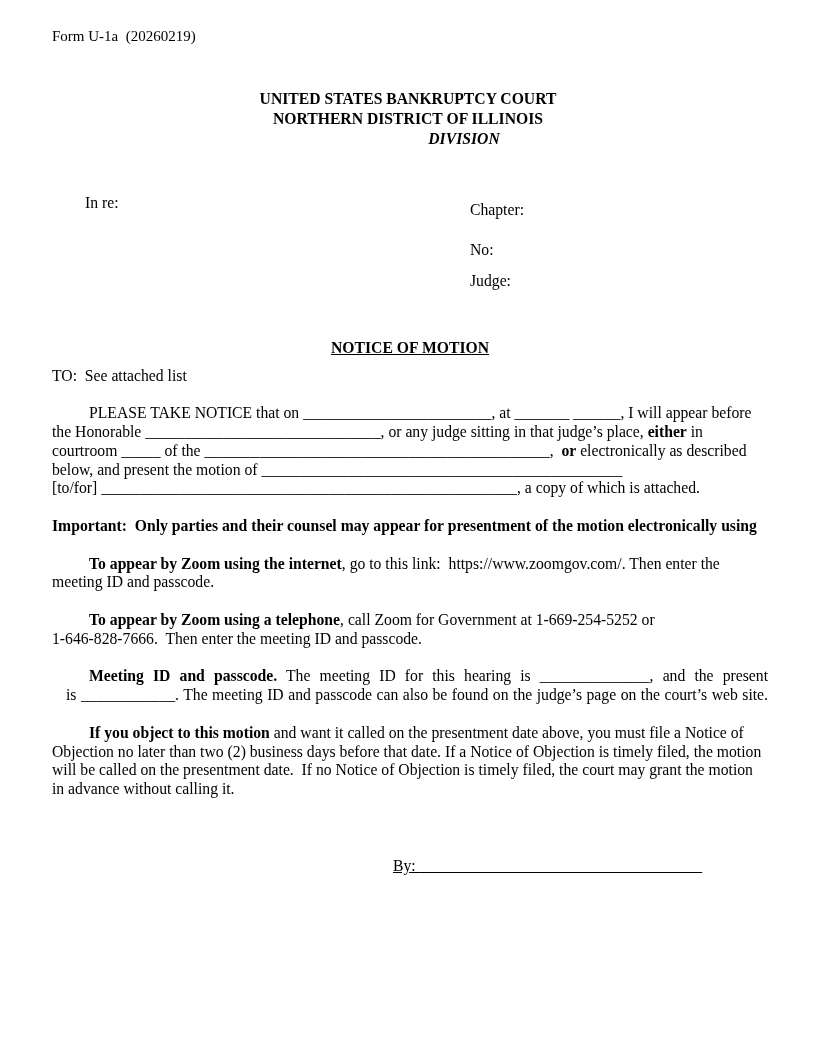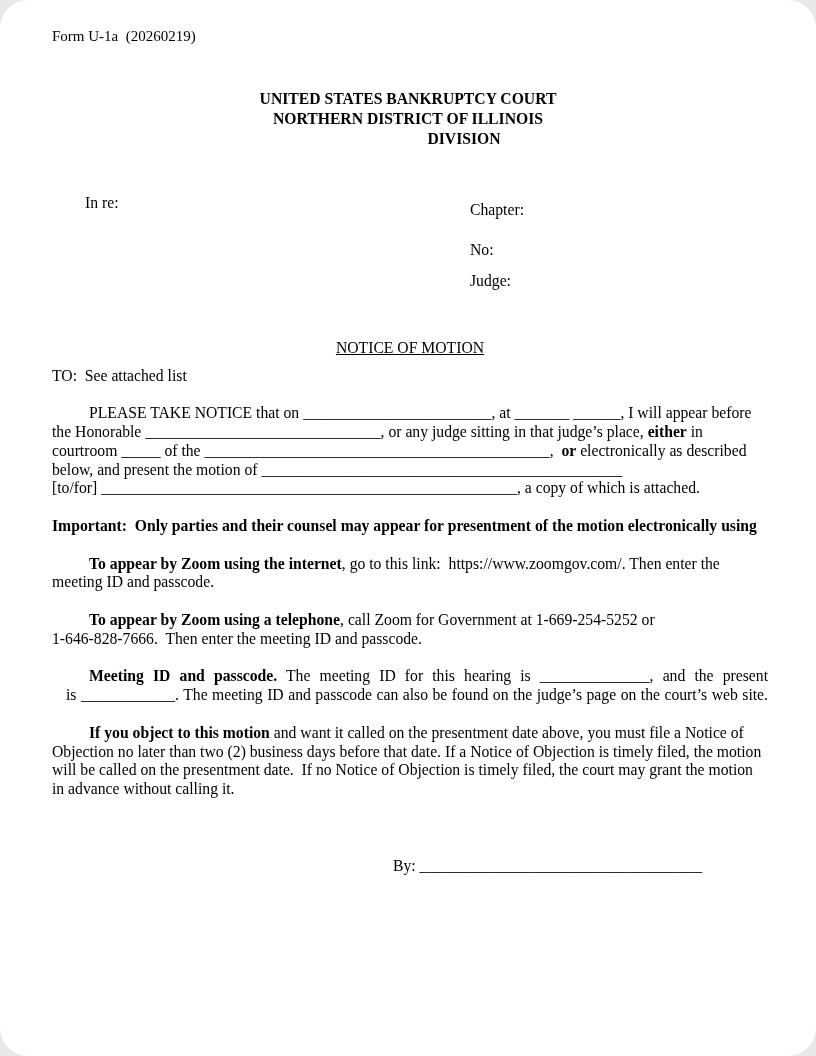--- a/index.html
+++ b/index.html
@@ -6,72 +6,71 @@
   .page {
     position: relative;
     width: 816px;
     height: 1056px;
     background: #ffffff;
     margin: 0 auto;
     overflow: hidden;
     font-family: "Liberation Serif", "DejaVu Serif", serif;
     font-size: 15.7px;
     color: #000;
-    border-radius: 28px;
   }
   .form-number {
     position: absolute;
     left: 52px;
     top: 28px;
     font-size: 15px;
     white-space: pre;
   }
   .court-header {
     position: absolute;
     left: 0;
     top: 89px;
     width: 100%;
     text-align: center;
     font-weight: bold;
     line-height: 20px;
   }
-  .court-header .division { padding-left: 112px; }
+  .court-header .division { padding-left: 112px; font-style: italic; }
   .caption {
     position: absolute;
     left: 0;
     top: 193px;
     width: 100%;
     line-height: 19px;
   }
   .in-re { position: absolute; left: 85px; top: 0; }
   .cap-right { position: absolute; left: 470px; top: 7px; }
   .cap-right .cap-row-1 { margin-bottom: 21px; }
   .cap-right .cap-row-2 { margin-bottom: 12px; }
   .doc-body {
     position: absolute;
     left: 52px;
     top: 339px;
     width: 716px;
     line-height: 18.7px;
   }
-  .title { text-align: center; font-weight: normal; }
+  .title { text-align: center; font-weight: bold; }
   .title span { text-decoration: underline; }
   .to-line { margin-top: 9px; white-space: pre; }
   .para { margin-top: 19px; }
   .pline { white-space: pre; }
   .b { font-weight: bold; }
   .p-indent .pline:first-child { text-indent: 37px; }
   .p-center .pline { text-align: left; font-weight: bold; }
   .p-meeting .pline {
     white-space: normal;
     text-align: justify;
     text-align-last: justify;
   }
   .p-meeting .pline:nth-child(2) { text-indent: 14px; }
-  .by-line { margin-top: 58px; padding-left: 341px; white-space: pre; }
+  .by-line { margin-top: 58px; padding-left: 341px; white-space: pre; text-decoration: underline; }
 </style>
 </head>
 <body>
 
 <div class="page">
 
   <div class="form-number">Form U-1a  (20260219)</div>
 
   <div class="court-header">
     <div>UNITED STATES BANKRUPTCY COURT</div>

